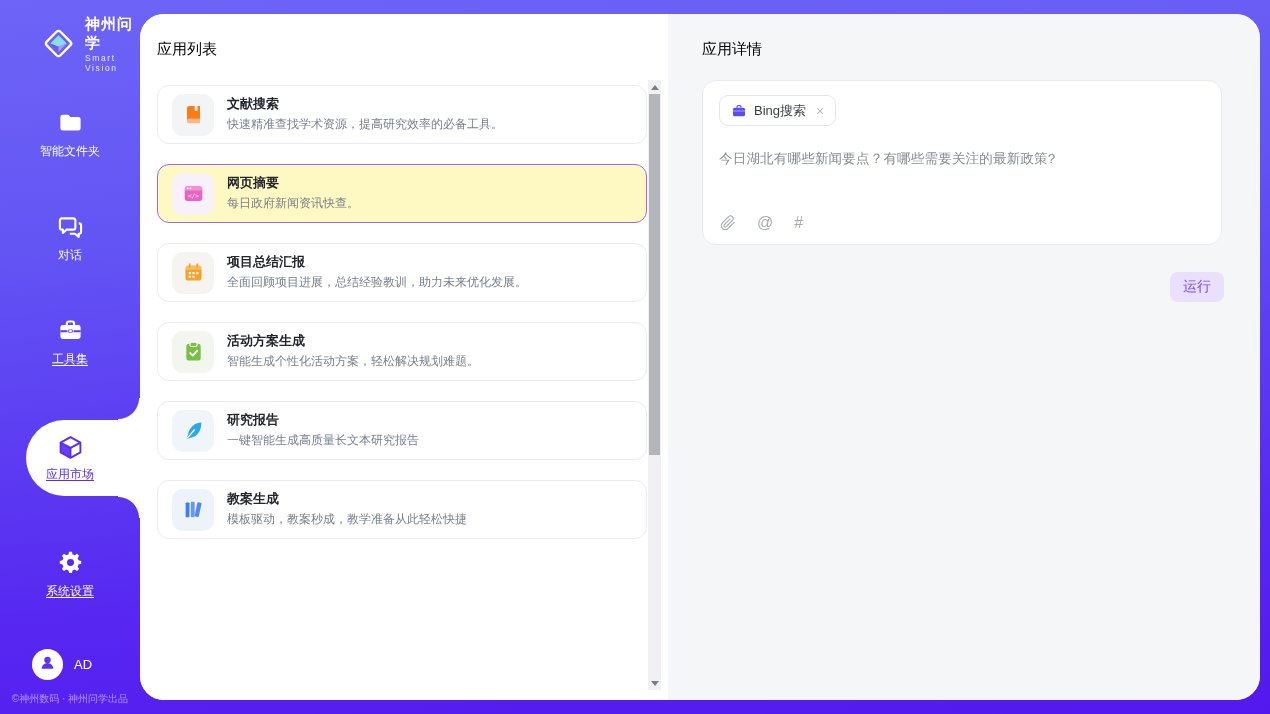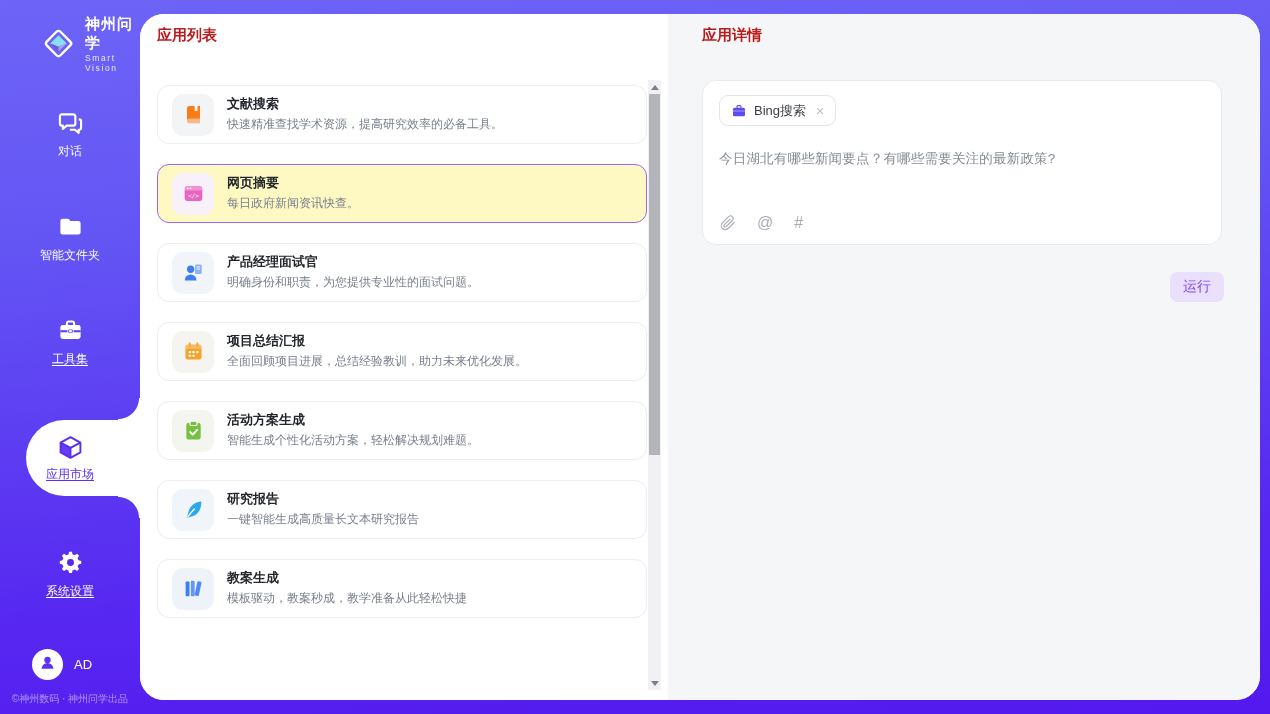--- a/index.html
+++ b/index.html
@@ -27,21 +27,21 @@
   .nav-item.active::before { top:-22px;  background:radial-gradient(circle 22px at 0 0,   rgba(0,0,0,0) 0 20.5px, #fff 21.5px); }
   .nav-item.active::after  { bottom:-22px; background:radial-gradient(circle 22px at 0 100%, rgba(0,0,0,0) 0 20.5px, #fff 21.5px); }
   .user-row { position:absolute; bottom:34px; left:0; width:124px; display:flex; align-items:center; justify-content:center; gap:11px; cursor:pointer; }
   .avatar { width:31px; height:31px; border-radius:50%; background:#fff; display:flex; align-items:center; justify-content:center; }
   .avatar svg { width:19px; height:19px; color:#5b33f3; }
   .user-name { color:#fff; font-size:13px; }
   .side-footer { position:absolute; bottom:8px; width:140px; text-align:center; font-size:10px; color:rgba(255,255,255,.5); white-space:nowrap; }
   
   .content { position:absolute; left:140px; top:14px; right:10px; bottom:14px; background:#fff;
              border-radius:24px; display:flex; overflow:hidden; }
-  .panel-title { font-size:15px; font-weight:bold; color:#b91c1c; position:absolute; top:12px; }
+  .panel-title { font-size:15px; font-weight:normal; color:#000000; position:absolute; top:26px; }
   
   .list-panel { width:528px; flex:none; position:relative; background:#fff; }
   .list-panel .panel-title { left:17px; }
   .list-viewport { position:absolute; left:0; right:0; top:66px; bottom:0; overflow:hidden; padding:5px 0 0 17px; }
   .app-card { width:490px; height:59px; background:#fff; border:1px solid #ececf1; border-radius:12px;
               margin-bottom:20px; display:flex; align-items:center; padding:0 14px; gap:13px; cursor:pointer; }
   .app-card.selected { background:#f1e7fe; border-color:#9c66f6; }
   .app-ic { width:42px; height:42px; border-radius:11px; flex:none; display:flex; align-items:center; justify-content:center; }
   .app-ic svg { width:23px; height:23px; display:block; }
   .app-name { font-size:13px; font-weight:bold; color:#23262c; line-height:1.2; }
@@ -85,34 +85,34 @@
         </svg>
       </span>
     <span>
       <div class="logo-name">神州问学</div>
       <div class="logo-sub">Smart Vision</div>
     </span>
   </div>
   <div class="nav">
       <div class="nav-item">
     <span class="nav-ic">
+          <svg viewBox="0 0 24 24">
+            <path d="M3 7a2 2 0 0 1 2-2h4.3a2 2 0 0 1 1.6.8l.9 1.2H19a2 2 0 0 1 2 2v8a2 2 0 0 1-2 2H5a2 2 0 0 1-2-2Z" fill="currentColor"></path>
+          </svg>
+        </span>
+    <span class="nav-label">智能文件夹</span>
+  </div>
+      <div class="nav-item">
+    <span class="nav-ic">
           <svg viewBox="0 0 24 24" fill="none" stroke="currentColor" stroke-width="1.9" stroke-linejoin="round">
             <path d="M4 4.8h10.6a1.7 1.7 0 0 1 1.7 1.7v6.6a1.7 1.7 0 0 1-1.7 1.7H8.6l-3.4 2.9v-2.9h-.9a1.7 1.7 0 0 1-1.7-1.7V6.5A1.7 1.7 0 0 1 4.3 4.8Z"></path>
             <path d="M19.3 9.2h.4a1.7 1.7 0 0 1 1.7 1.7v5.8a1.7 1.7 0 0 1-1.7 1.7h-.4v2.8l-3.3-2.8h-4.6"></path>
           </svg>
         </span>
     <span class="nav-label">对话</span>
-  </div>
-      <div class="nav-item">
-    <span class="nav-ic">
-          <svg viewBox="0 0 24 24">
-            <path d="M3 7a2 2 0 0 1 2-2h4.3a2 2 0 0 1 1.6.8l.9 1.2H19a2 2 0 0 1 2 2v8a2 2 0 0 1-2 2H5a2 2 0 0 1-2-2Z" fill="currentColor"></path>
-          </svg>
-        </span>
-    <span class="nav-label">智能文件夹</span>
   </div>
       <div class="nav-item">
     <span class="nav-ic">
           <svg viewBox="0 0 24 24">
             <path d="M8.8 7V5.7A1.7 1.7 0 0 1 10.5 4h3a1.7 1.7 0 0 1 1.7 1.7V7" fill="none" stroke="currentColor" stroke-width="1.9"></path>
             <rect x="3" y="7.2" width="18" height="12.3" rx="2.2" fill="currentColor"></rect>
             <path d="M3 12.6h6.3M14.7 12.6H21" stroke="#5e3bf3" stroke-width="1.8"></path>
             <rect x="10" y="11.1" width="4" height="3" rx="0.8" fill="#5e3bf3"></rect>
             <rect x="10.8" y="11.7" width="2.4" height="1.8" fill="#fff"></rect>
           </svg>
@@ -178,34 +178,20 @@
               <rect x="2.8" y="4.2" width="18.4" height="15.6" rx="3" fill="currentColor"></rect>
               <path d="M2.8 7.2a3 3 0 0 1 3-3h12.4a3 3 0 0 1 3 3v1.6H2.8Z" fill="#fff" opacity=".3"></path>
               <circle cx="6" cy="6.6" r=".9" fill="#fff"></circle>
               <circle cx="8.8" cy="6.6" r=".9" fill="#fff"></circle>
               <text x="12" y="16.4" text-anchor="middle" font-size="6.5" fill="#fff" font-family="DejaVu Sans Mono, monospace">&lt;/&gt;</text>
             </svg>
           </span>
     <span class="app-text">
       <div class="app-name">网页摘要</div>
       <div class="app-desc">每日政府新闻资讯快查。</div>
-    </span>
-  </div>
-        <div class="app-card">
-    <span class="app-ic" style="background: rgb(241, 244, 248); color: rgb(61, 126, 245);">
-            <svg viewBox="0 0 24 24" fill="currentColor">
-              <rect x="13.6" y="3.6" width="7" height="10" rx="1.4" opacity=".55"></rect>
-              <path d="M15.4 6.2h3.4M15.4 8.4h3.4" stroke="#fff" stroke-width="1" fill="none"></path>
-              <circle cx="9" cy="8.6" r="3.8"></circle>
-              <path d="M2.8 20.4a6.2 6.2 0 0 1 12.4 0Z"></path>
-            </svg>
-          </span>
-    <span class="app-text">
-      <div class="app-name">产品经理面试官</div>
-      <div class="app-desc">明确身份和职责，为您提供专业性的面试问题。</div>
     </span>
   </div>
         <div class="app-card">
     <span class="app-ic" style="background: rgb(245, 244, 240); color: rgb(245, 163, 41);">
             <svg viewBox="0 0 24 24">
               <rect x="3.6" y="4.8" width="16.8" height="15.6" rx="3" fill="currentColor"></rect>
               <path d="M3.6 7.8a3 3 0 0 1 3-3h10.8a3 3 0 0 1 3 3v1.4H3.6Z" fill="#fff" opacity=".28"></path>
               <path d="M8 3.2v3M16 3.2v3" stroke="currentColor" stroke-width="1.8" stroke-linecap="round"></path>
               <g fill="#fff">
                 <rect x="7" y="11.6" width="2.4" height="2.2" rx=".5"></rect>

